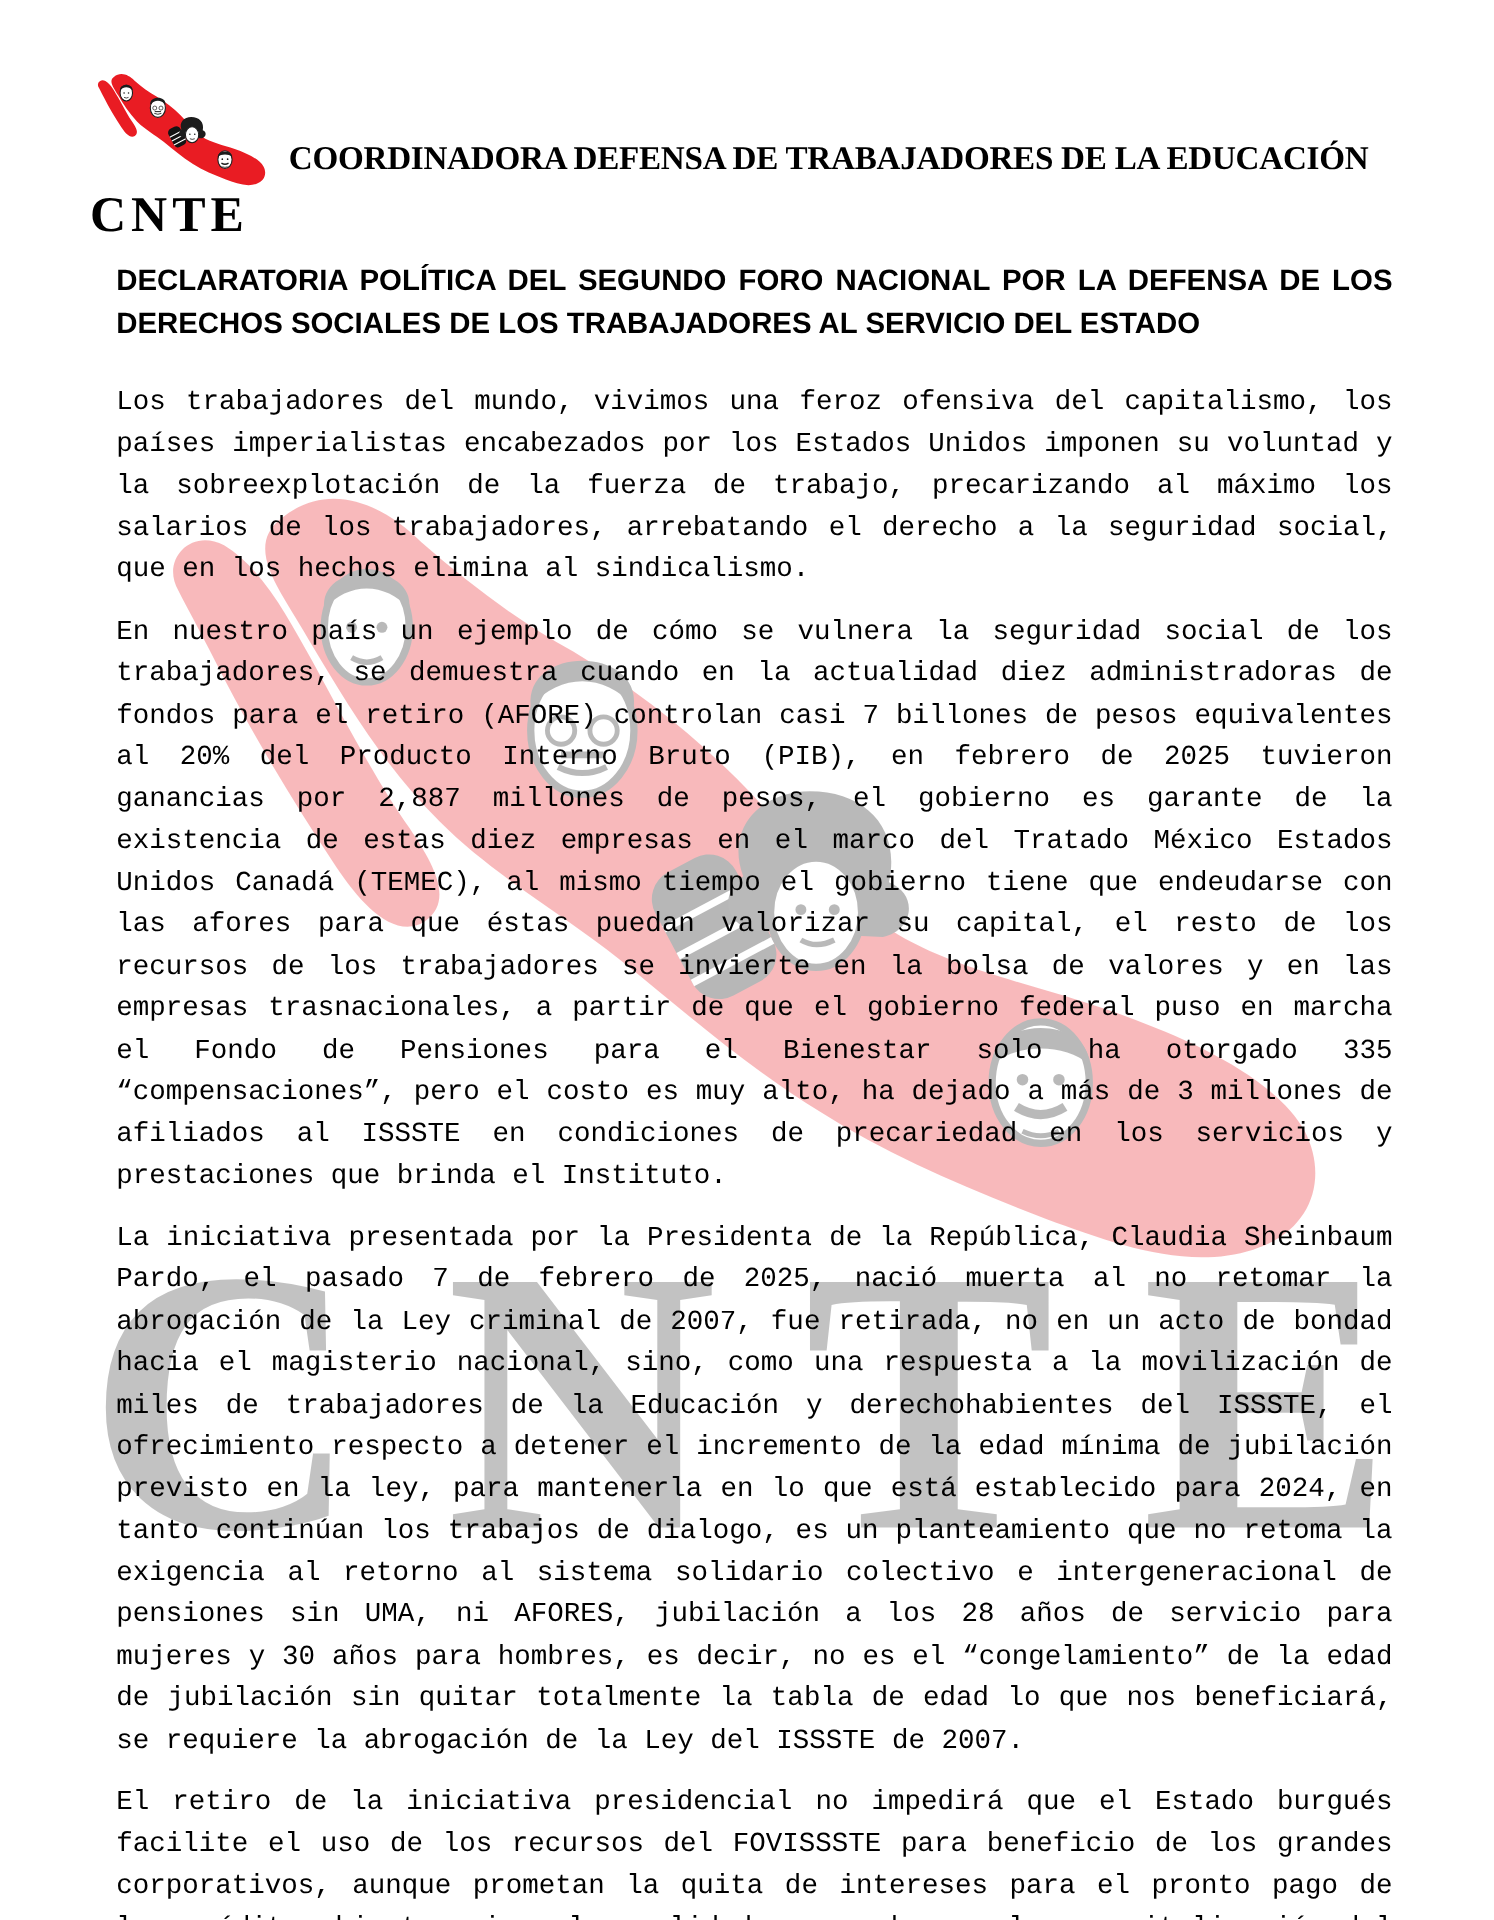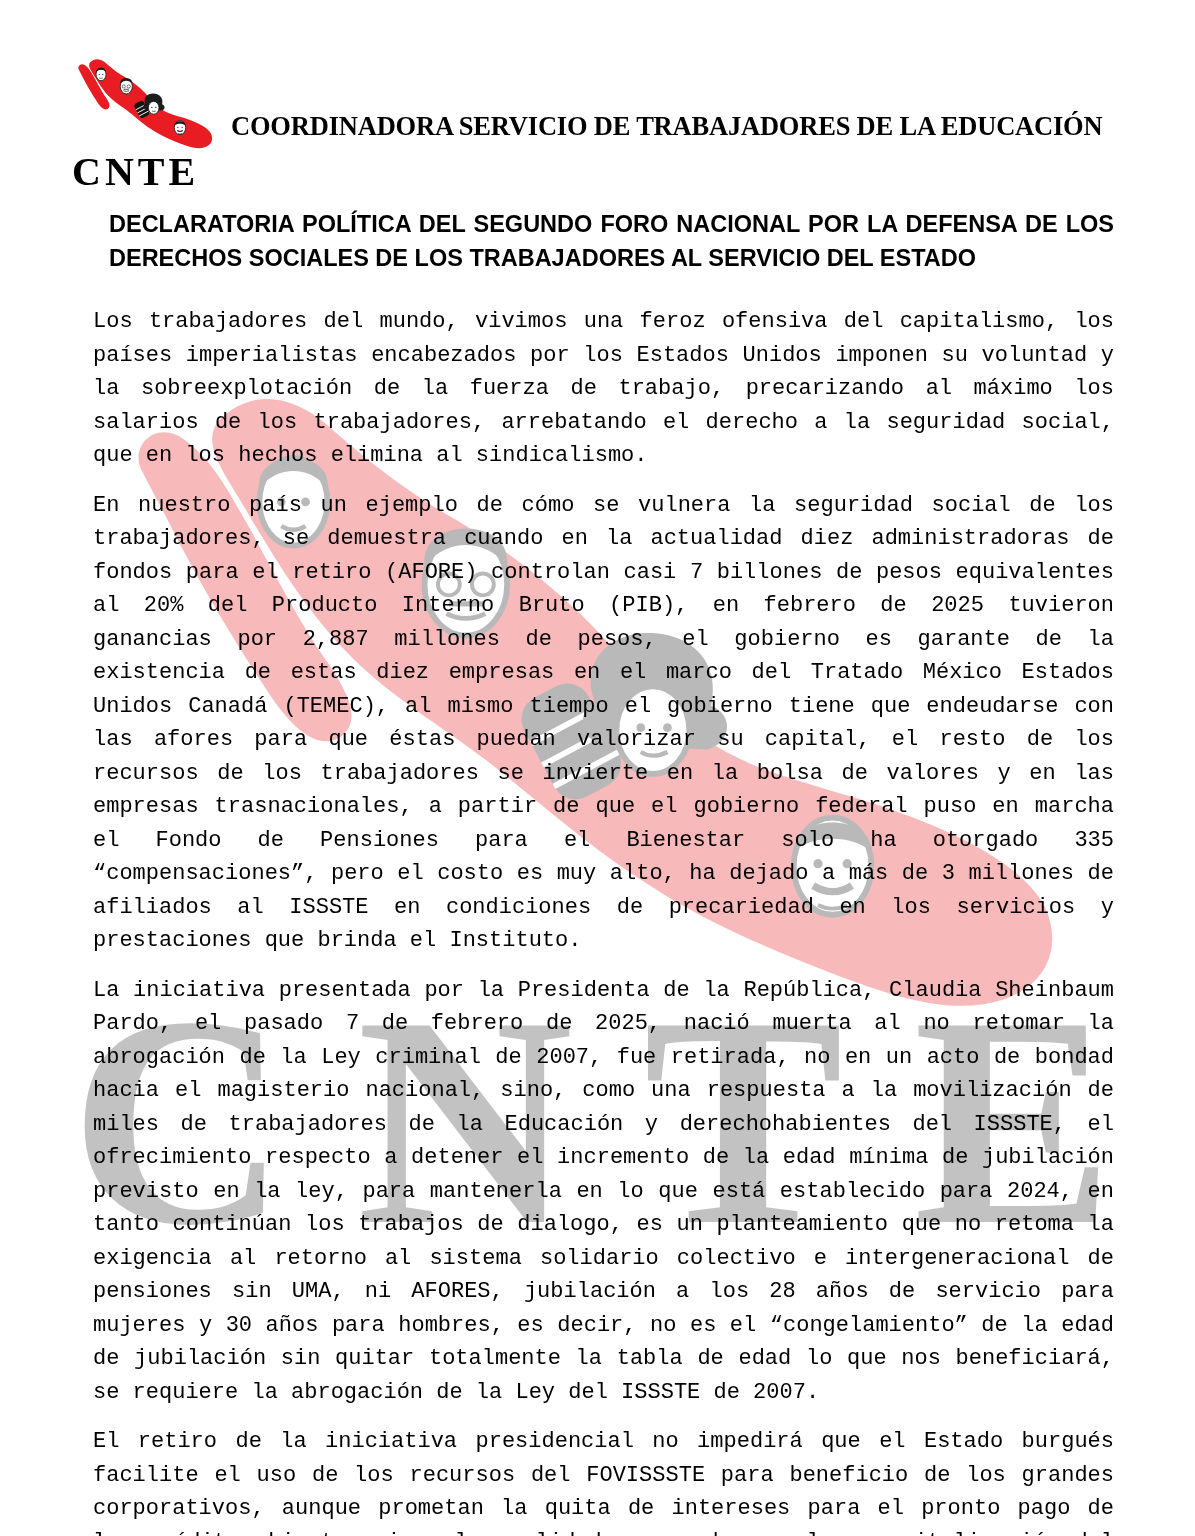--- a/index.html
+++ b/index.html
@@ -59,21 +59,21 @@
   }
   
   .content{
     position:absolute;
     left:93px;
     top:0;
     width:1021px;
     z-index:1;
   }
   .doc-title{
-    margin:208px 0 30px 16px;
+    margin:208px 0 30px 0;
     font-size:23.5px;
     font-weight:bold;
     line-height:33.5px;
     text-align:justify;
     text-justify:inter-word;
   }
   .content p{
     margin:0 0 16px 0;
     font-size:22px;
     line-height:33.5px;
@@ -144,21 +144,21 @@
     <div class="watermark-text">CNTE</div>
   </div>
 
   <div class="header">
     <div class="logo">
       <svg class="logo-map" viewBox="0 0 420 270">
         <use href="#cnte-art"></use>
       </svg>
       <div class="logo-acronym">CNTE</div>
     </div>
-    <div class="org-name">COORDINADORA SERVICIO DE TRABAJADORES DE LA EDUCACIÓN</div>
+    <div class="org-name">COORDINADORA DEFENSA DE TRABAJADORES DE LA EDUCACIÓN</div>
   </div>
 
   <div class="content">
     <h1 class="doc-title">DECLARATORIA POLÍTICA DEL SEGUNDO FORO NACIONAL POR LA DEFENSA DE LOS DERECHOS SOCIALES DE LOS TRABAJADORES AL SERVICIO DEL ESTADO</h1>
     <p>Los trabajadores del mundo, vivimos una feroz ofensiva del capitalismo, los países imperialistas encabezados por los Estados Unidos imponen su voluntad y la sobreexplotación de la fuerza de trabajo, precarizando al máximo los salarios de los trabajadores, arrebatando el derecho a la seguridad social, que en los hechos elimina al sindicalismo.</p>
     <p>En nuestro país un ejemplo de cómo se vulnera la seguridad social de los trabajadores, se demuestra cuando en la actualidad diez administradoras de fondos para el retiro (AFORE) controlan casi 7 billones de pesos equivalentes al 20% del Producto Interno Bruto (PIB), en febrero de 2025 tuvieron ganancias por 2,887 millones de pesos, el gobierno es garante de la existencia de estas diez empresas en el marco del Tratado México Estados Unidos Canadá (TEMEC), al mismo tiempo el gobierno tiene que endeudarse con las afores para que éstas puedan valorizar su capital, el resto de los recursos de los trabajadores se invierte en la bolsa de valores y en las empresas trasnacionales, a partir de que el gobierno federal puso en marcha el Fondo de Pensiones para el Bienestar solo ha otorgado 335 “compensaciones”, pero el costo es muy alto, ha dejado a más de 3 millones de afiliados al ISSSTE en condiciones de precariedad en los servicios y prestaciones que brinda el Instituto.</p>
     <p>La iniciativa presentada por la Presidenta de la República, Claudia Sheinbaum Pardo, el pasado 7 de febrero de 2025, nació muerta al no retomar la abrogación de la Ley criminal de 2007, fue retirada, no en un acto de bondad hacia el magisterio nacional, sino, como una respuesta a la movilización de miles de trabajadores de la Educación y derechohabientes del ISSSTE, el ofrecimiento respecto a detener el incremento de la edad mínima de jubilación previsto en la ley, para mantenerla en lo que está establecido para 2024, en tanto continúan los trabajos de dialogo, es un planteamiento que no retoma la exigencia al retorno al sistema solidario colectivo e intergeneracional de pensiones sin UMA, ni AFORES, jubilación a los 28 años de servicio para mujeres y 30 años para hombres, es decir, no es el “congelamiento” de la edad de jubilación sin quitar totalmente la tabla de edad lo que nos beneficiará, se requiere la abrogación de la Ley del ISSSTE de 2007.</p>
     <p>El retiro de la iniciativa presidencial no impedirá que el Estado burgués facilite el uso de los recursos del FOVISSSTE para beneficio de los grandes corporativos, aunque prometan la quita de intereses para el pronto pago de los créditos hipotecarios, la realidad es que buscan la recapitalización del FOVISSSTE para beneficiar a un reducido grupo de 22 familias empresariales mexicanas, que han acumulado su fortuna al amparo del poder político.</p>
   </div>
 

